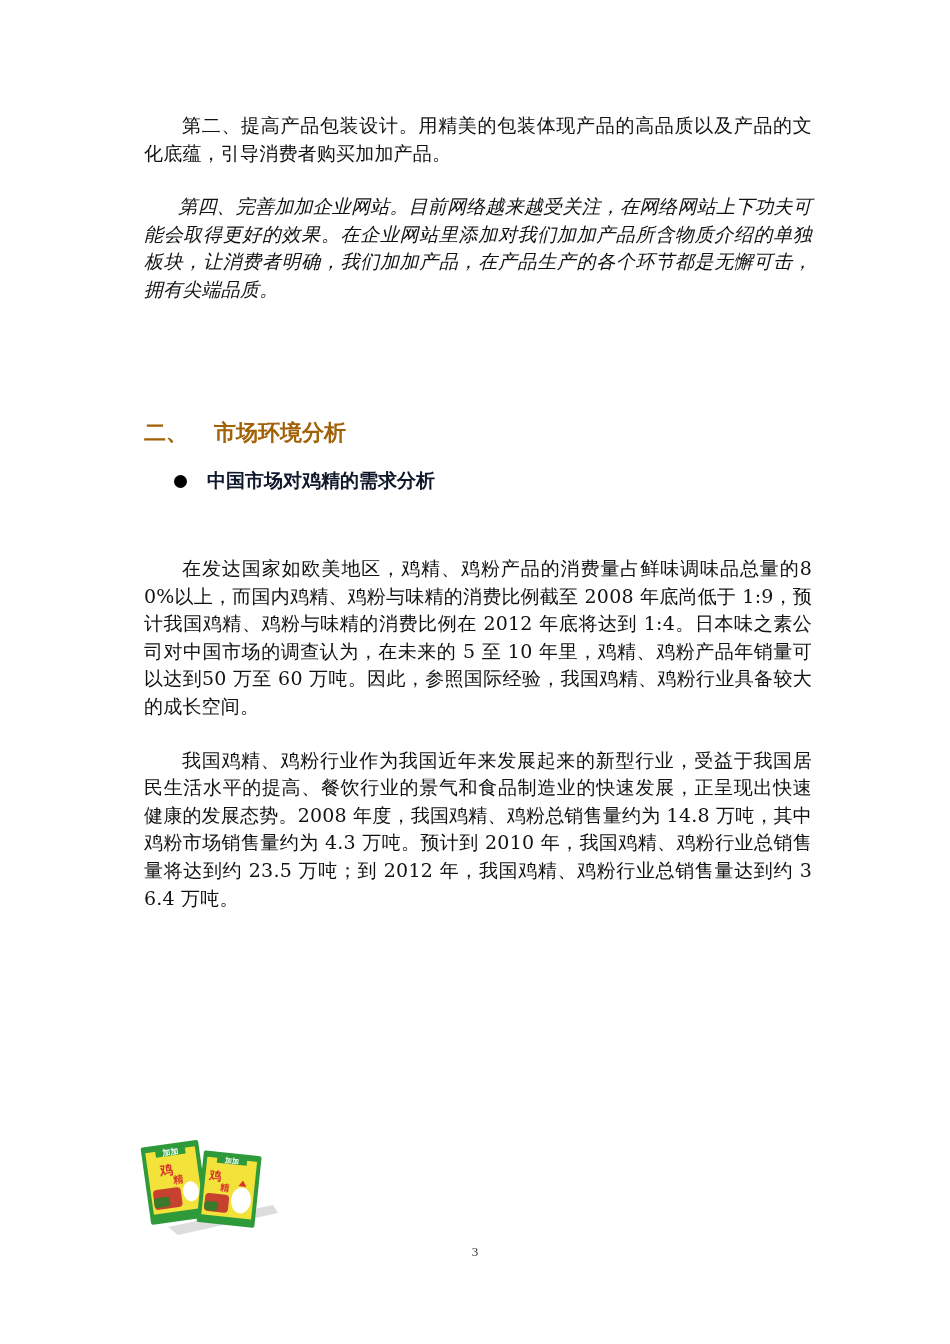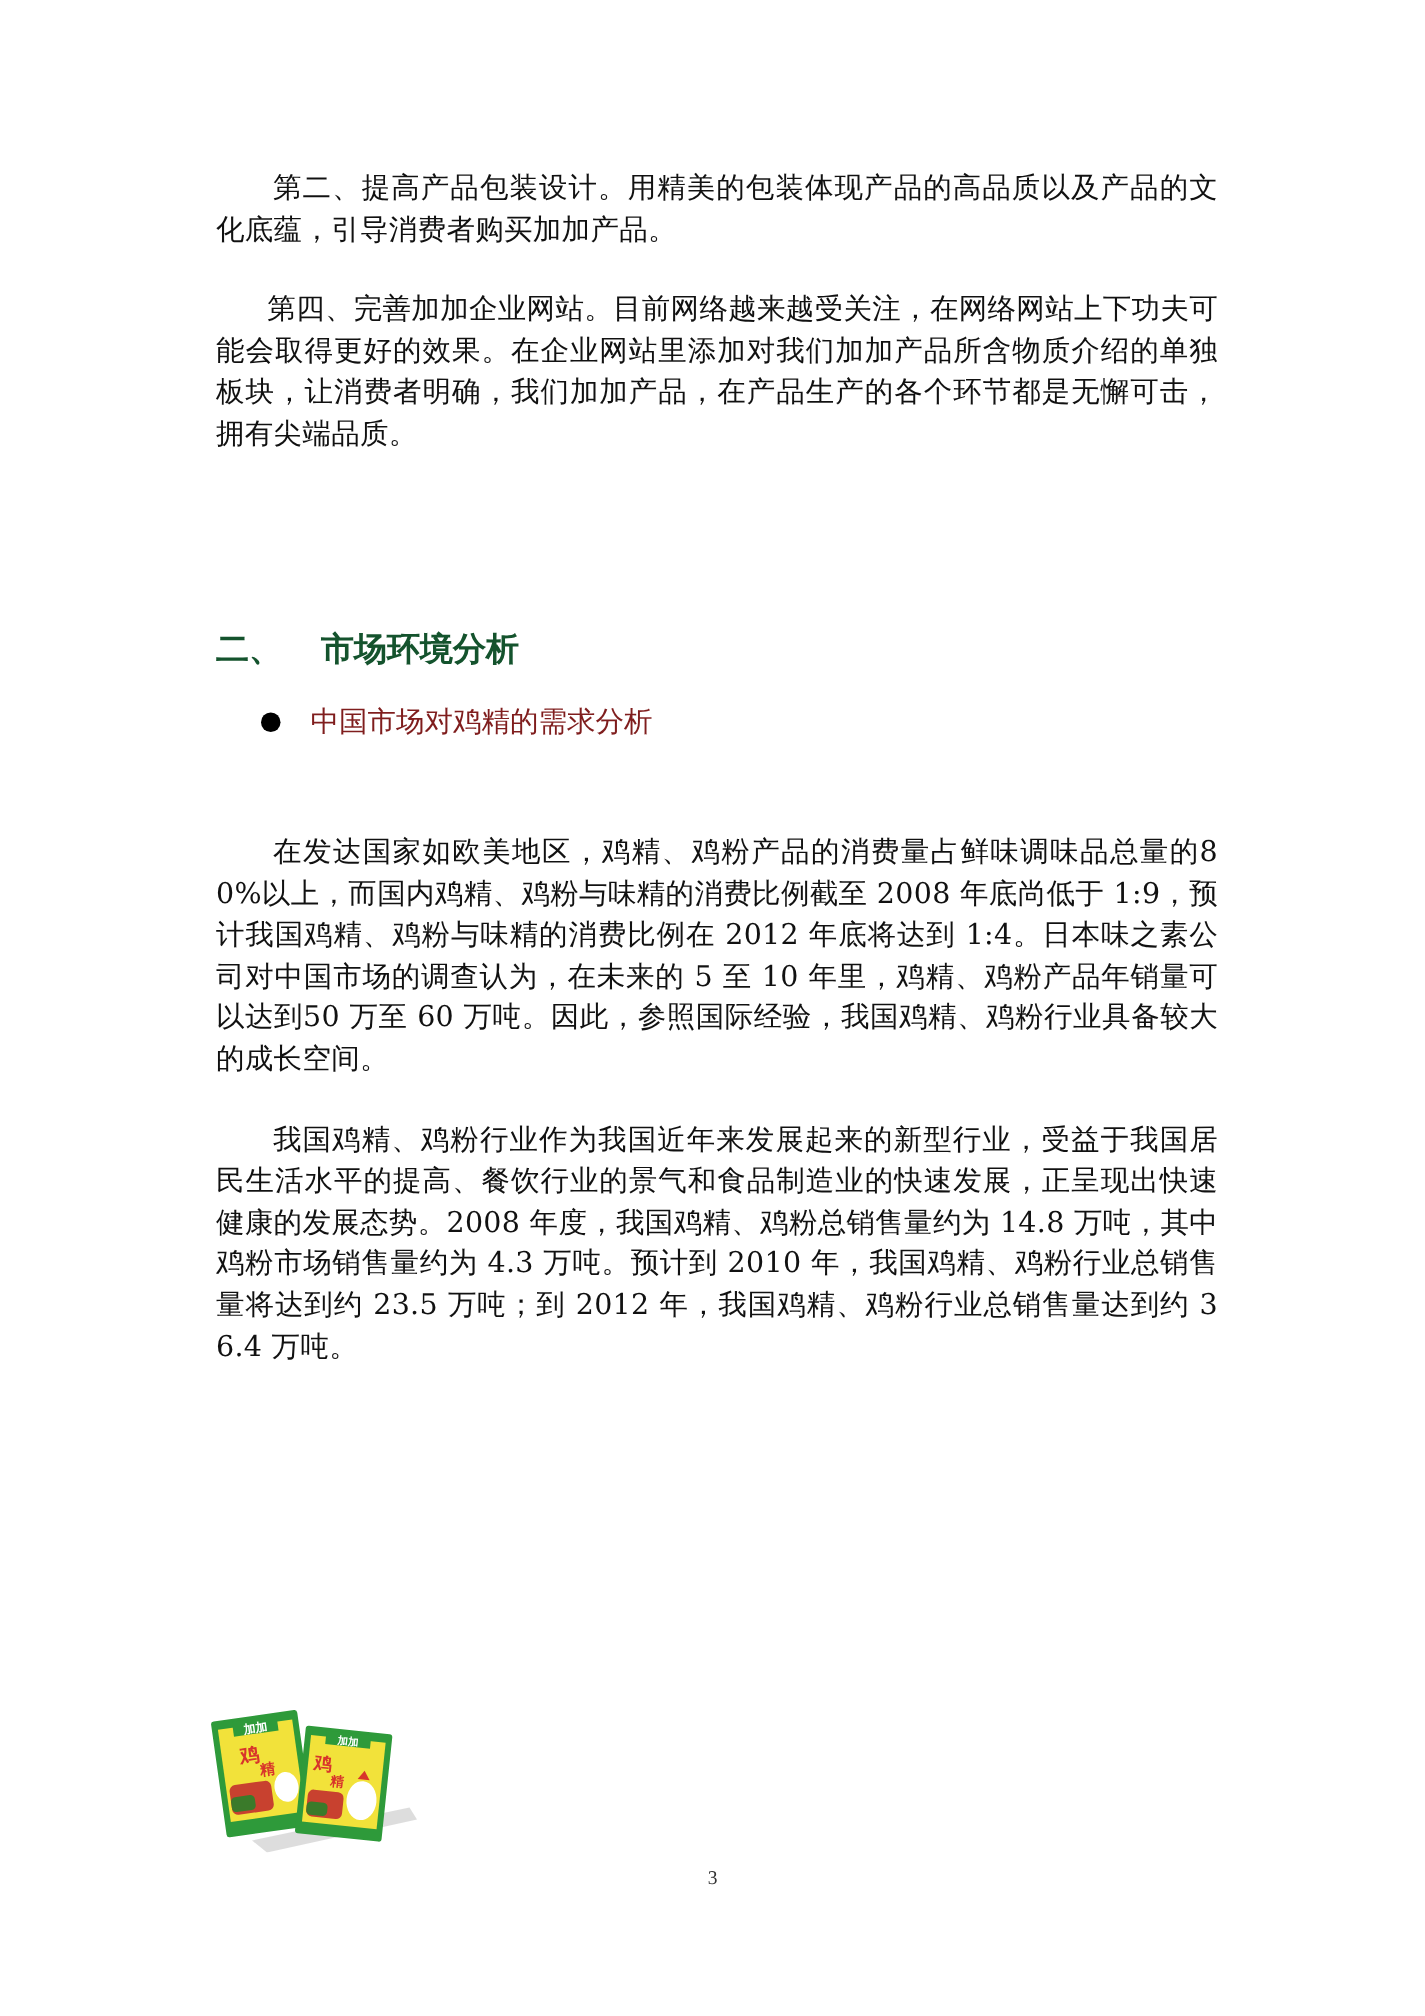--- a/index.html
+++ b/index.html
@@ -30,44 +30,44 @@
       white-space: normal;
       word-break: break-all;
     }
     .para.indent {
       text-indent: 2em;
     }
     .para.indent-small {
       text-indent: 1.8em;
     }
     .gap-1 { margin-top: 26px; }
-    .gap-2 { margin-top: 26px; }
+    .gap-2 { margin-top: 26px; font-style: italic; }
     .h1 {
       position: absolute;
       left: 144px;
       top: 418px;
       font-family: "DejaVu Sans", "Liberation Sans", sans-serif;
       font-size: 22px;
       font-weight: bold;
-      color: #14532d;
+      color: #a16207;
       margin: 0;
       white-space: nowrap;
     }
     .h1 .num {
       display: inline-block;
       width: 70px;
     }
     .h2 {
       position: absolute;
       left: 174px;
       top: 468px;
       font-family: "DejaVu Sans", "Liberation Sans", sans-serif;
       font-size: 19px;
-      font-weight: normal;
-      color: #7f1d1d;
+      font-weight: bold;
+      color: #0f172a;
       white-space: nowrap;
       display: flex;
       align-items: center;
     }
     .bullet {
       display: inline-block;
       width: 13px;
       height: 13px;
       background: #000000;
       border-radius: 50%;

